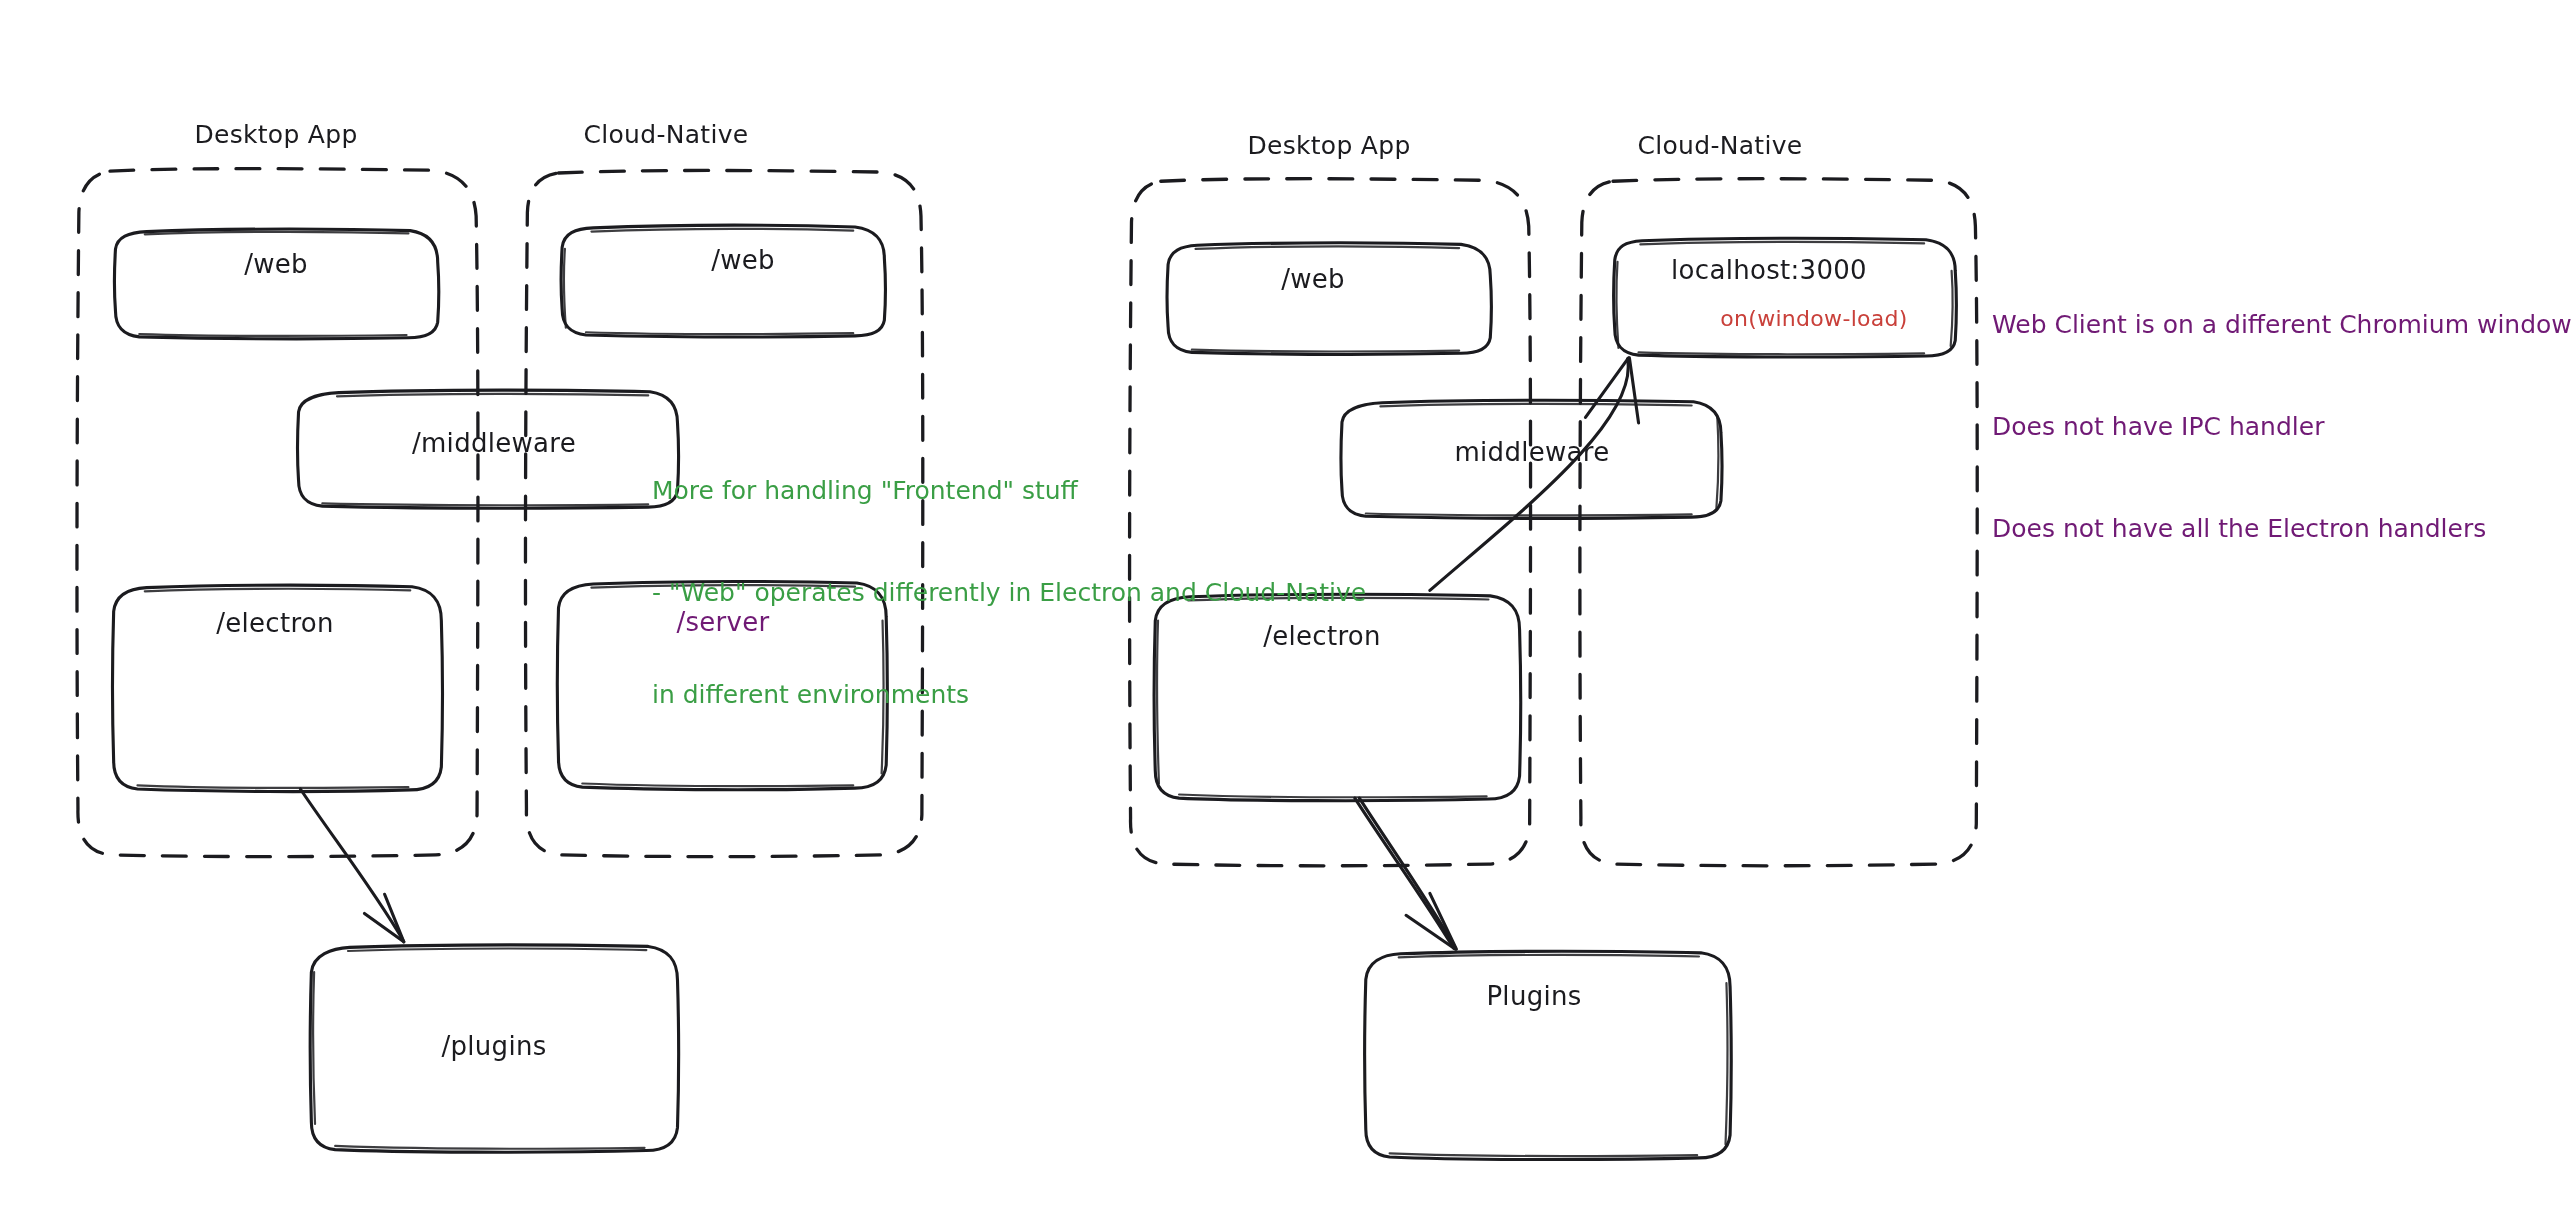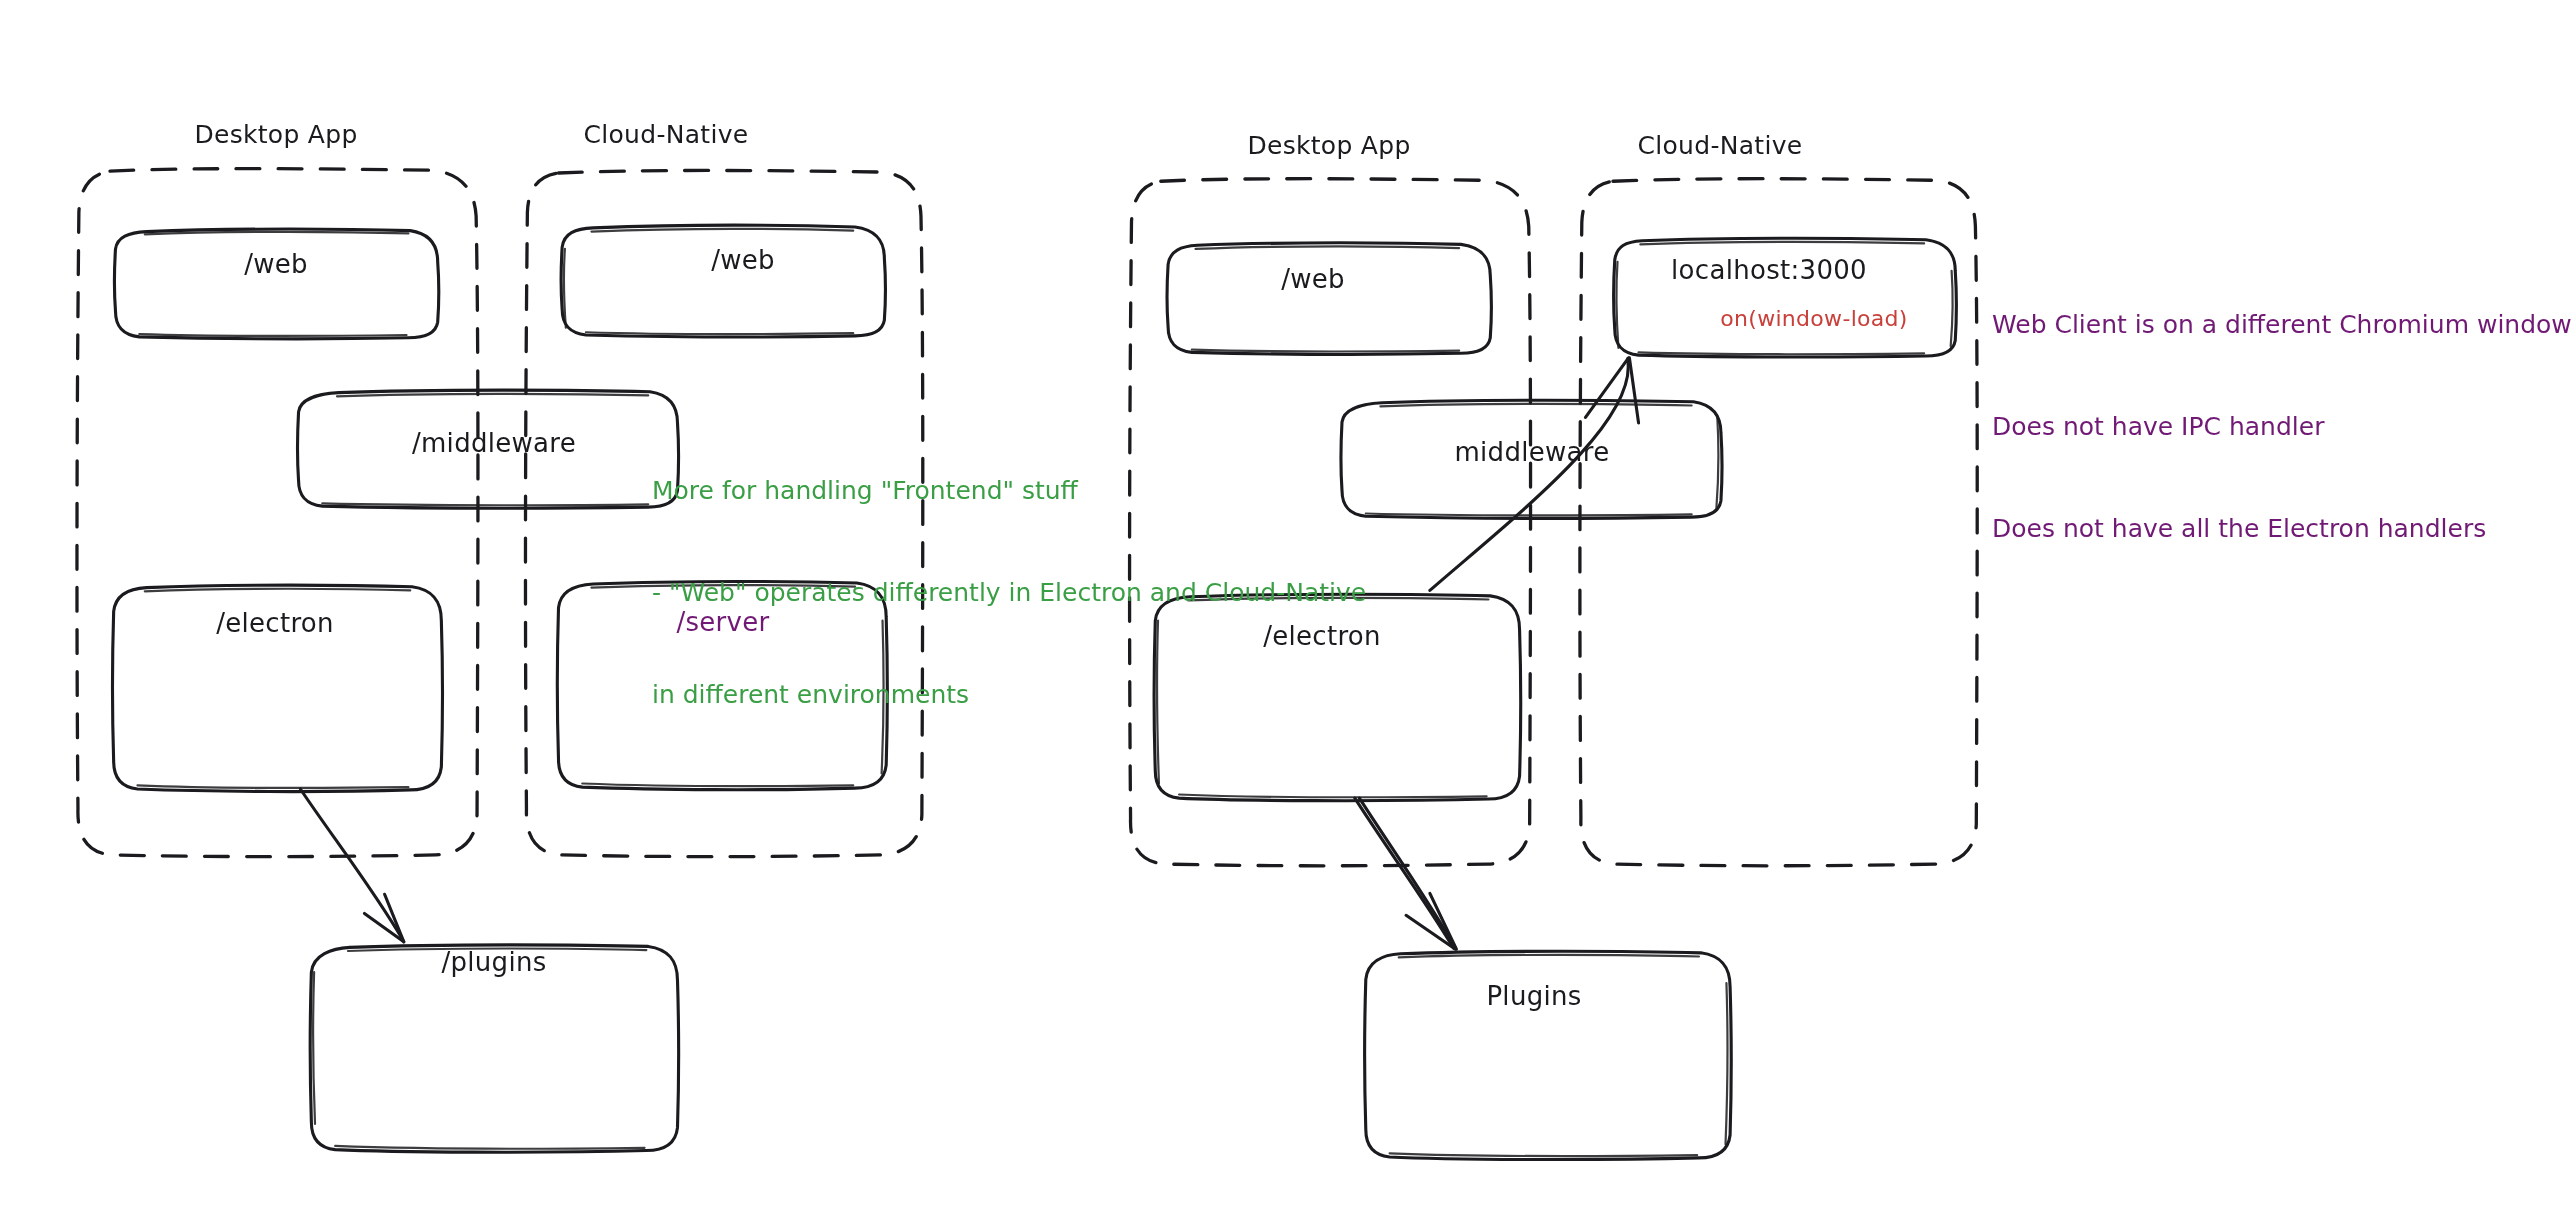--- a/index.html
+++ b/index.html
@@ -238,21 +238,21 @@
   </svg>
 
   <div class="lbl group-title" style="left:276px; top:120px;">Desktop App</div>
   <div class="lbl group-title" style="left:666px; top:120px;">Cloud-Native</div>
 
   <div class="lbl box-label" style="left:276px; top:249px;">/web</div>
   <div class="lbl box-label" style="left:743px; top:245px;">/web</div>
   <div class="lbl box-label" style="left:494px; top:428px;">/middleware</div>
   <div class="lbl box-label" style="left:275px; top:608px;">/electron</div>
   <div class="lbl box-label red" style="left:723px; top:607px;">/server</div>
-  <div class="lbl box-label" style="left:494px; top:947px;">/plugins</div>
+  <div class="lbl box-label" style="left:494px; top:1031px;">/plugins</div>
 
   <div class="lbl group-title" style="left:1329px; top:131px;">Desktop App</div>
   <div class="lbl group-title" style="left:1720px; top:131px;">Cloud-Native</div>
 
   <div class="lbl box-label" style="left:1313px; top:264px;">/web</div>
   <div class="lbl box-label" style="left:1769px; top:255px;">localhost:3000</div>
   <div class="lbl sub-label" style="left:1814px; top:306px;">on(window-load)</div>
   <div class="lbl box-label" style="left:1532px; top:437px;">middleware</div>
   <div class="lbl box-label" style="left:1322px; top:621px;">/electron</div>
   <div class="lbl box-label" style="left:1534px; top:981px;">Plugins</div>

